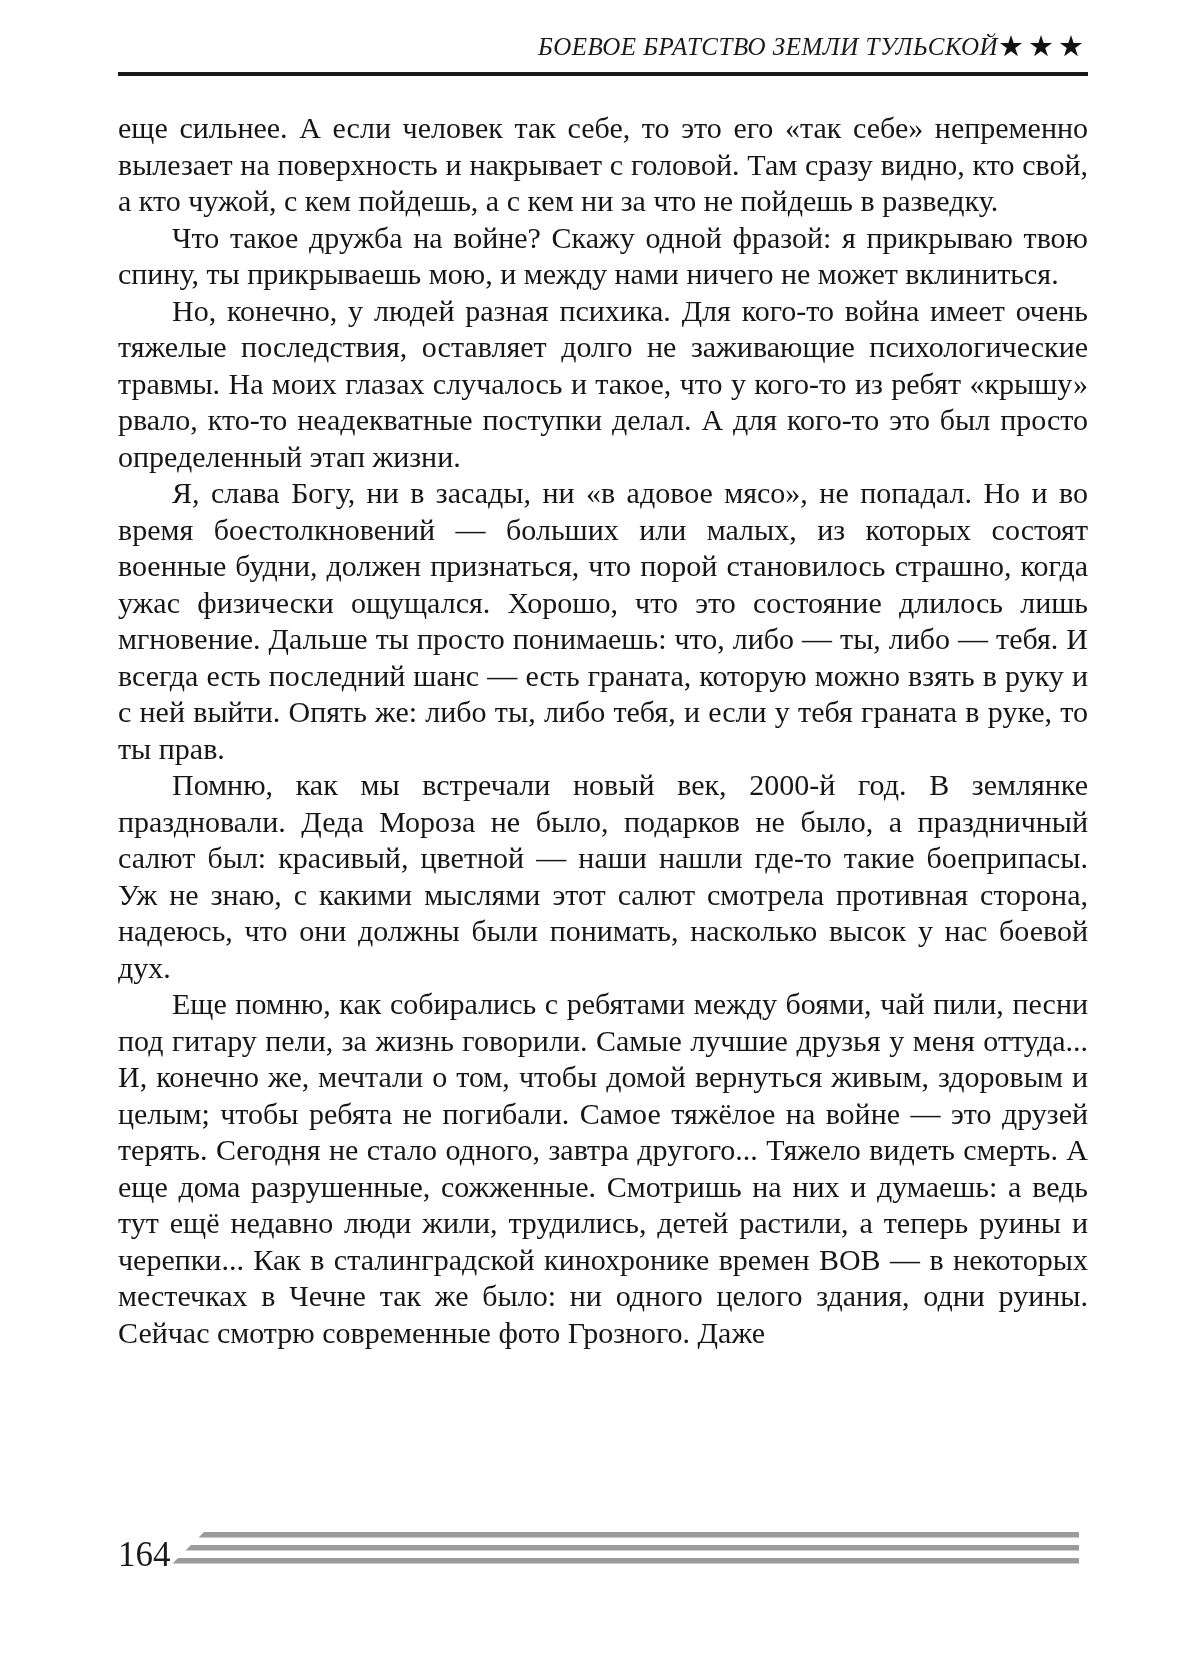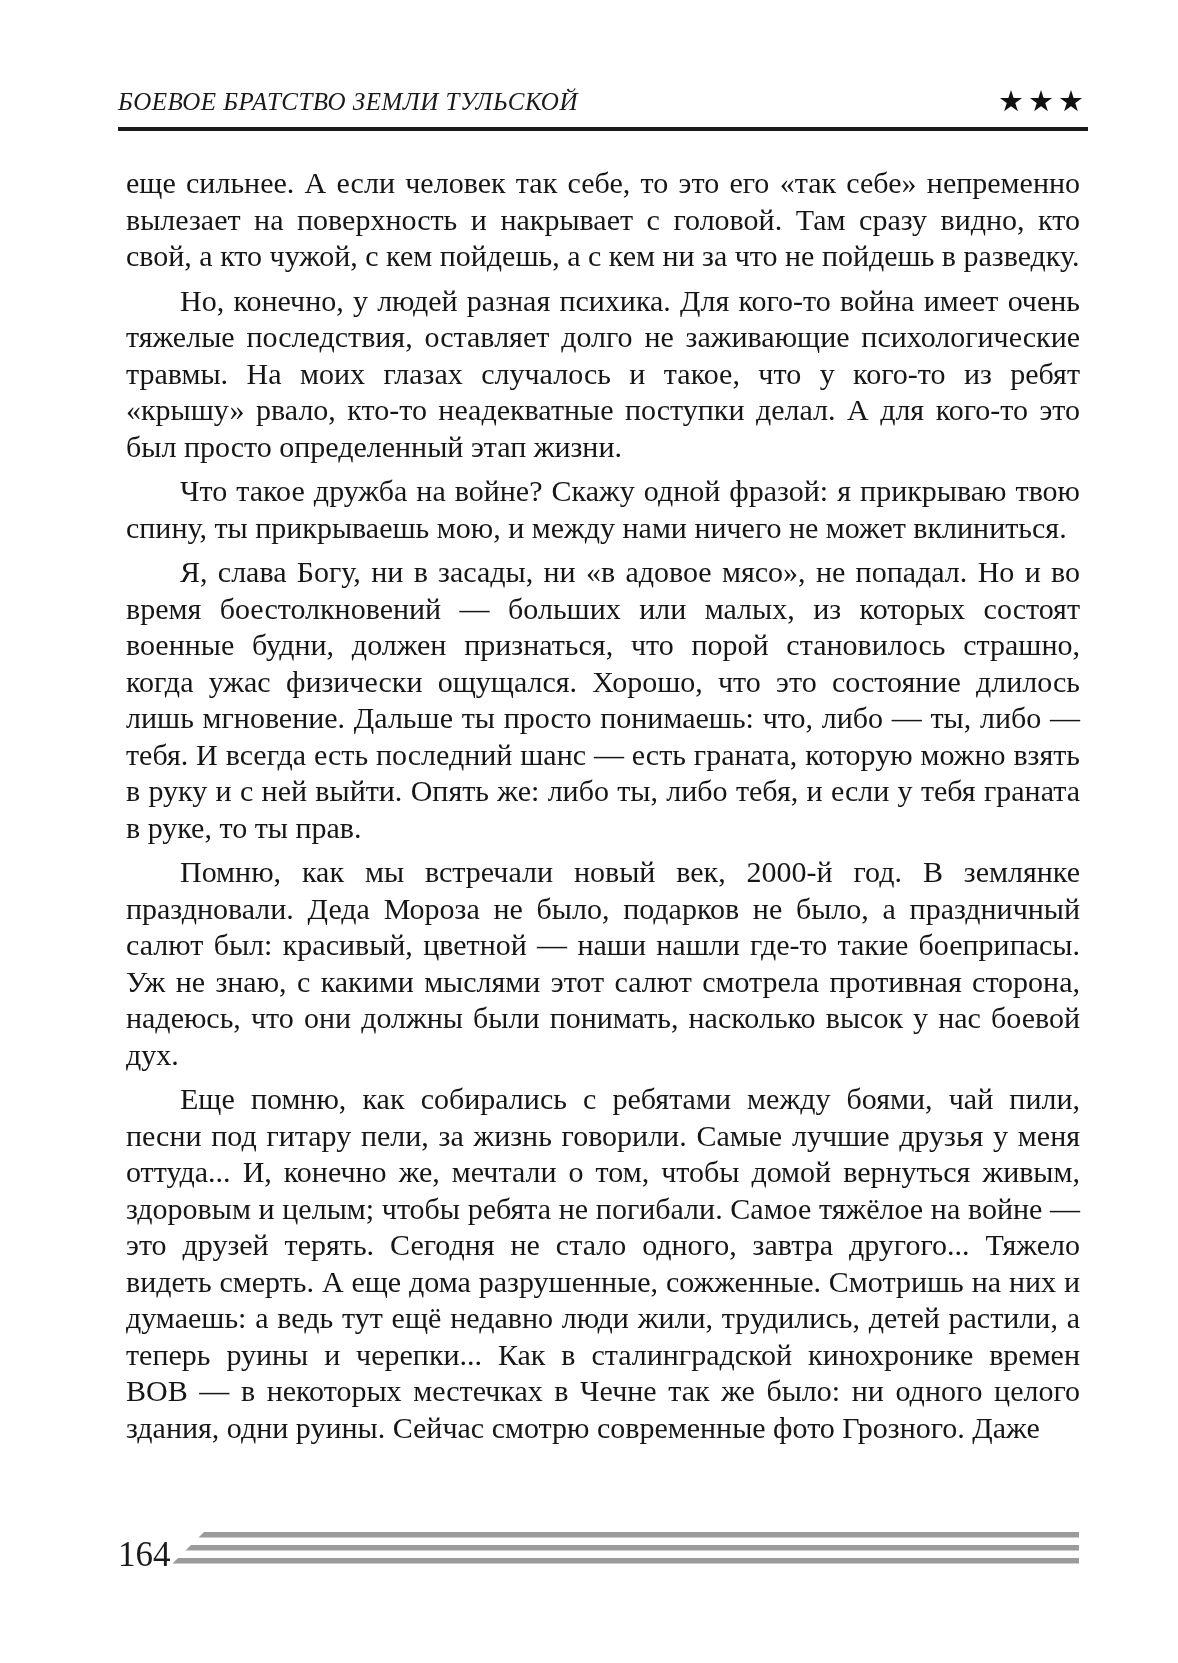--- a/index.html
+++ b/index.html
@@ -17,23 +17,23 @@
     color: #161616;
   }
   .content {
     position: absolute;
     left: 118px;
     width: 970px;
     top: 0;
   }
   .running-header {
     display: flex;
-    justify-content: space-between;
+    justify-content: flex-end;
     align-items: flex-end;
-    margin-top: 87px;
+    margin-top: 32px;
   }
   .running-title {
     font-style: italic;
     font-size: 25px;
     letter-spacing: 0.5px;
     white-space: nowrap;
     color: #1a1a1a;
   }
   .stars {
     font-size: 29px;
@@ -50,21 +50,21 @@
   }
   .body-text {
     margin-top: 34px;
     font-size: 30px;
     line-height: 36.5px;
     text-align: justify;
     hyphens: auto;
     -webkit-hyphens: auto;
   }
   .body-text p {
-    margin: 8px;
+    margin: 0;
     text-indent: 54px;
   }
   .body-text p.no-indent {
     text-indent: 0;
   }
   .footer {
     position: absolute;
     left: 118px;
     top: 1529px;
     width: 972px;
@@ -91,22 +91,22 @@
   <div class="content">
 
     <div class="running-header">
       <span class="running-title">БОЕВОЕ БРАТСТВО ЗЕМЛИ ТУЛЬСКОЙ</span>
       <span class="stars">★★★</span>
     </div>
     <div class="header-rule"></div>
 
     <div class="body-text">
       <p class="no-indent">еще сильнее. А если человек так себе, то это его «так себе» непременно вылезает на поверхность и накрывает с головой. Там сразу видно, кто свой, а кто чужой, с кем пойдешь, а с кем ни за что не пойдешь в разведку.</p>
+      <p>Что такое дружба на войне? Скажу одной фразой: я прикрываю твою спину, ты прикрываешь мою, и между нами ничего не может вклиниться.</p>
       <p>Но, конечно, у людей разная психика. Для кого-то война имеет очень тяжелые последствия, оставляет долго не заживающие психологические травмы. На моих глазах случалось и такое, что у кого-то из ребят «крышу» рвало, кто-то неадекватные поступки делал. А для кого-то это был просто определенный этап жизни.</p>
-      <p>Что такое дружба на войне? Скажу одной фразой: я прикрываю твою спину, ты прикрываешь мою, и между нами ничего не может вклиниться.</p>
       <p>Я, слава Богу, ни в засады, ни «в адовое мясо», не попадал. Но и во время боестолкновений — больших или малых, из которых состоят военные будни, должен признаться, что порой становилось страшно, когда ужас физически ощущался. Хорошо, что это состояние длилось лишь мгновение. Дальше ты просто понимаешь: что, либо — ты, либо — тебя. И всегда есть последний шанс — есть граната, которую можно взять в руку и с ней выйти. Опять же: либо ты, либо тебя, и если у тебя граната в руке, то ты прав.</p>
       <p>Помню, как мы встречали новый век, 2000-й год. В землянке праздновали. Деда Мороза не было, подарков не было, а праздничный салют был: красивый, цветной — наши нашли где-то такие боеприпасы. Уж не знаю, с какими мыслями этот салют смотрела противная сторона, надеюсь, что они должны были понимать, насколько высок у нас боевой дух.</p>
       <p>Еще помню, как собирались с ребятами между боями, чай пили, песни под гитару пели, за жизнь говорили. Самые лучшие друзья у меня оттуда... И, конечно же, мечтали о том, чтобы домой вернуться живым, здоровым и целым; чтобы ребята не погибали. Самое тяжёлое на войне — это друзей терять. Сегодня не стало одного, завтра другого... Тяжело видеть смерть. А еще дома разрушенные, сожженные. Смотришь на них и думаешь: а ведь тут ещё недавно люди жили, трудились, детей растили, а теперь руины и черепки... Как в сталинградской кинохронике времен ВОВ — в некоторых местечках в Чечне так же было: ни одного целого здания, одни руины. Сейчас смотрю современные фото Грозного. Даже</p>
     </div>
   </div>
 
   <div class="footer">
     <span class="page-number">164</span>
     <svg class="stripes-svg" width="908" height="34" viewBox="0 0 908 34" xmlns="http://www.w3.org/2000/svg">
       <polygon points="33,1 908,1 908,6.5 27.5,6.5" fill="#9b9b9b"></polygon>

